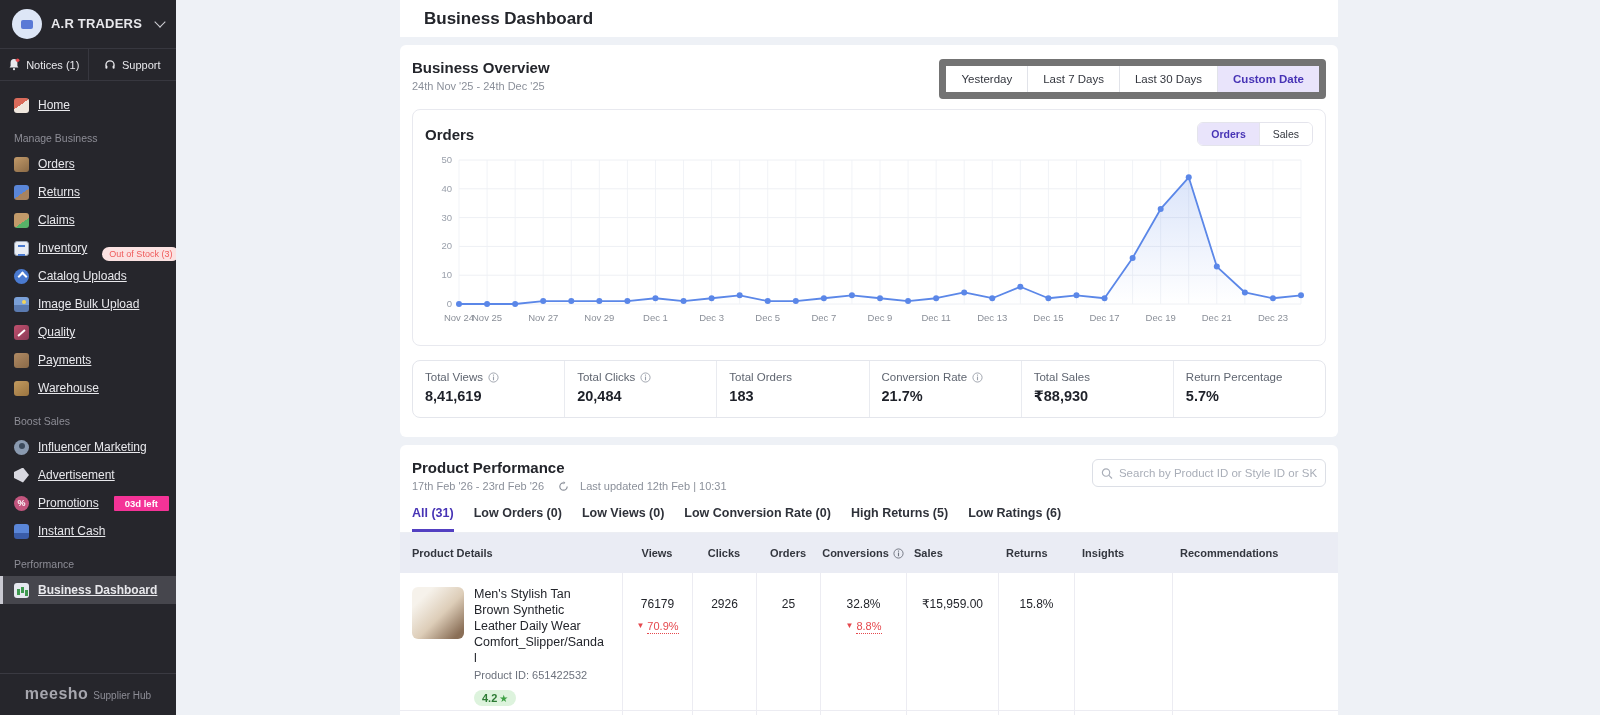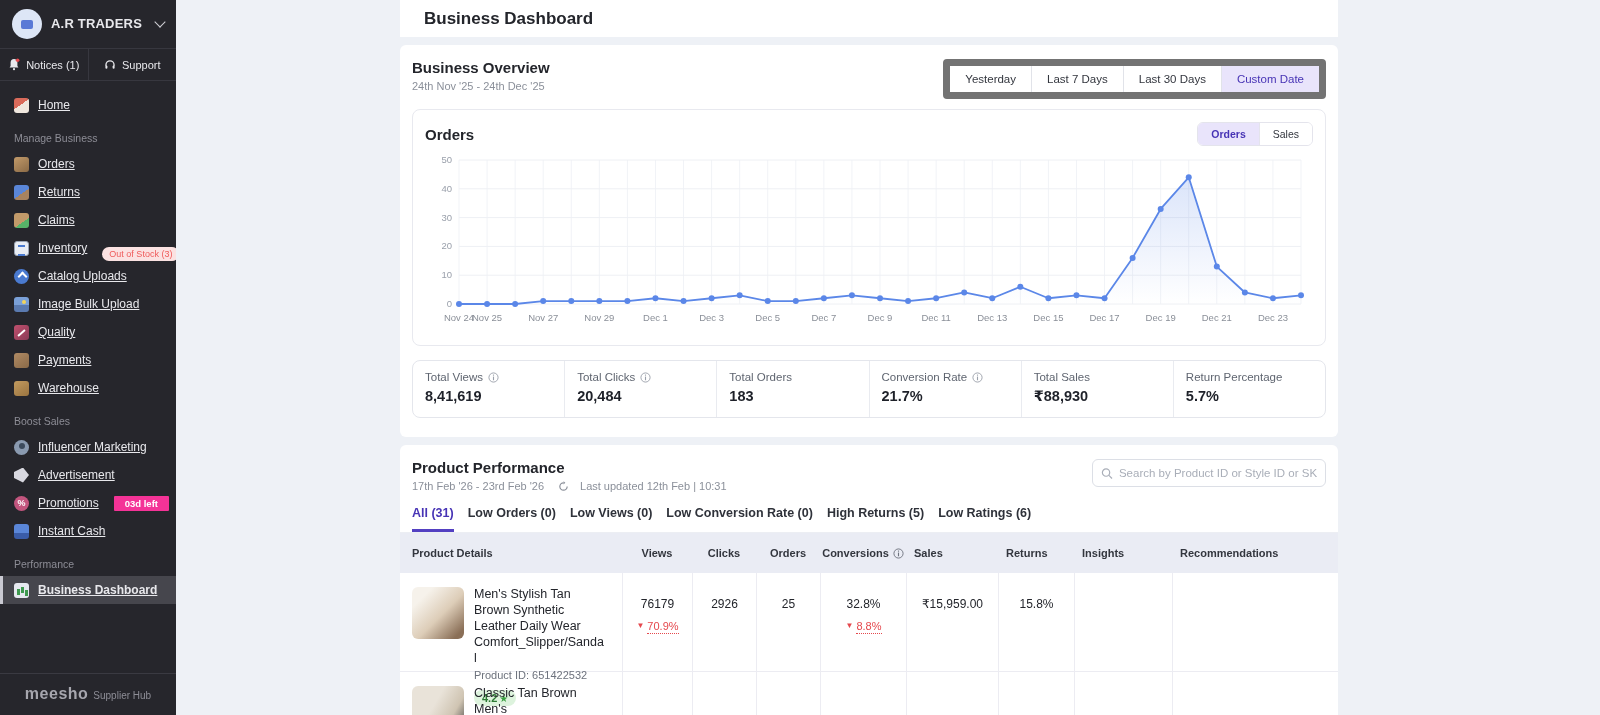--- a/index.html
+++ b/index.html
@@ -58,41 +58,41 @@
   .main { position:absolute; left:400px; top:0; width:938px; }
   .topbar { height:37px; background:#fff; display:flex; align-items:center; padding-left:24px; }
   .page-title { font-size:17px; font-weight:bold; }
   .panel { background:#fff; border-radius:6px; margin-top:8px; }
   .pv-head { display:flex; justify-content:space-between; align-items:flex-start; padding:14px 12px 0 12px; }
   .sec-title { font-size:15px; font-weight:bold; }
   .sec-sub { font-size:11px; color:#8b909a; margin-top:4px; display:flex; align-items:center; gap:14px; }
   .seg { display:flex; border:7px solid #737373; border-radius:4px; overflow:hidden; }
   .seg-btn { font-size:11.5px; padding:7px 15px; background:#fff; color:#33363e; cursor:pointer; }
   .seg-btn + .seg-btn { border-left:1px solid #e1e3e9; }
-  .seg-btn.active { background:#e9e4fb; color:#4733b5; font-weight:normal; }
+  .seg-btn.active { background:#e9e4fb; color:#4733b5; font-weight:bold; }
 
   .chart-card { margin:10px 12px 0; border:1px solid #e8e9ef; border-radius:8px; padding:12px 12px 2px; }
   .chart-head { display:flex; justify-content:space-between; align-items:center; }
   .mini-seg { display:flex; border:1px solid #e4e4ec; border-radius:6px; overflow:hidden; }
   .mini-btn { font-size:10.5px; padding:5px 13px; background:#fff; color:#33363e; cursor:pointer; }
   .mini-btn + .mini-btn { border-left:1px solid #e4e4ec; }
   .mini-btn.active { background:#e9e4fb; color:#4733b5; font-weight:bold; }
 
   .stats { display:flex; margin:14px 12px 0; border:1px solid #e4e6ec; border-radius:8px; height:58px; }
   .stat { flex:1; padding:10px 12px; }
   .stat + .stat { border-left:1px solid #e9ebf0; }
   .stat-label { font-size:11.5px; color:#5f6570; display:flex; align-items:center; gap:5px; }
   .stat-value { font-size:14.5px; font-weight:bold; color:#1e2129; margin-top:5px; }
   .info-ic { width:11px; height:11px; flex:0 0 11px; }
 
   .pp-search { width:234px; height:28px; border:1px solid #dcdfe6; border-radius:6px; display:flex; align-items:center; gap:6px; padding:0 8px; }
   .pp-search input { border:none; outline:none; font-size:11.5px; width:100%; color:#3a3d45; font-family:inherit; }
   .pp-search input::placeholder { color:#a9aeb8; }
 
-  .tabs { display:flex; gap:14px; padding:0 12px; margin-top:14px; border-bottom:1px solid #eceef3; }
+  .tabs { display:flex; gap:20px; padding:0 12px; margin-top:14px; border-bottom:1px solid #eceef3; }
   .tab { font-size:12.5px; font-weight:bold; color:#2f323a; padding-bottom:9px; cursor:pointer; }
   .tab.active { color:#4733b5; border-bottom:3px solid #5340c2; }
 
   .tbl-grid { display:grid; grid-template-columns:222px 70px 64px 64px 86px 92px 76px 98px 1fr; }
   .tbl-head { background:#eaecf4; }
   .th { font-size:11px; font-weight:bold; color:#33363e; padding:14px 8px; display:flex; align-items:center; gap:4px; }
   .th.c { justify-content:center; }
   .th:first-child { padding-left:12px; }
   .tbl-row { border-bottom:1px solid #ececf2; }
   .td { padding-top:24px; text-align:center; font-size:12px; border-left:1px solid #ececf2; }
@@ -440,21 +440,21 @@
             <rect x="5.4" y="5" width="1.2" height="4" fill="#6d727d"></rect>
             <rect x="5.4" y="2.8" width="1.2" height="1.2" fill="#6d727d"></rect>
           </svg>
         </div>
       <div class="th">Sales</div>
       <div class="th">Returns</div>
       <div class="th">Insights</div>
       <div class="th">Recommendations</div>
     </div>
 
-    <div class="tbl-grid tbl-row" style="height:99px;">
+    <div class="tbl-grid tbl-row" style="height:138px;">
       <div class="td prod">
         <div class="thumb thumb1"></div>
         <div>
           <div class="prod-name">Men's Stylish Tan Brown Synthetic Leather Daily Wear Comfort_Slipper/Sandal</div>
           <div class="prod-id">Product ID: 651422532</div>
           <div class="rating">
               <span>4.2</span>
               <span class="star">★</span>
             </div>
         </div>

